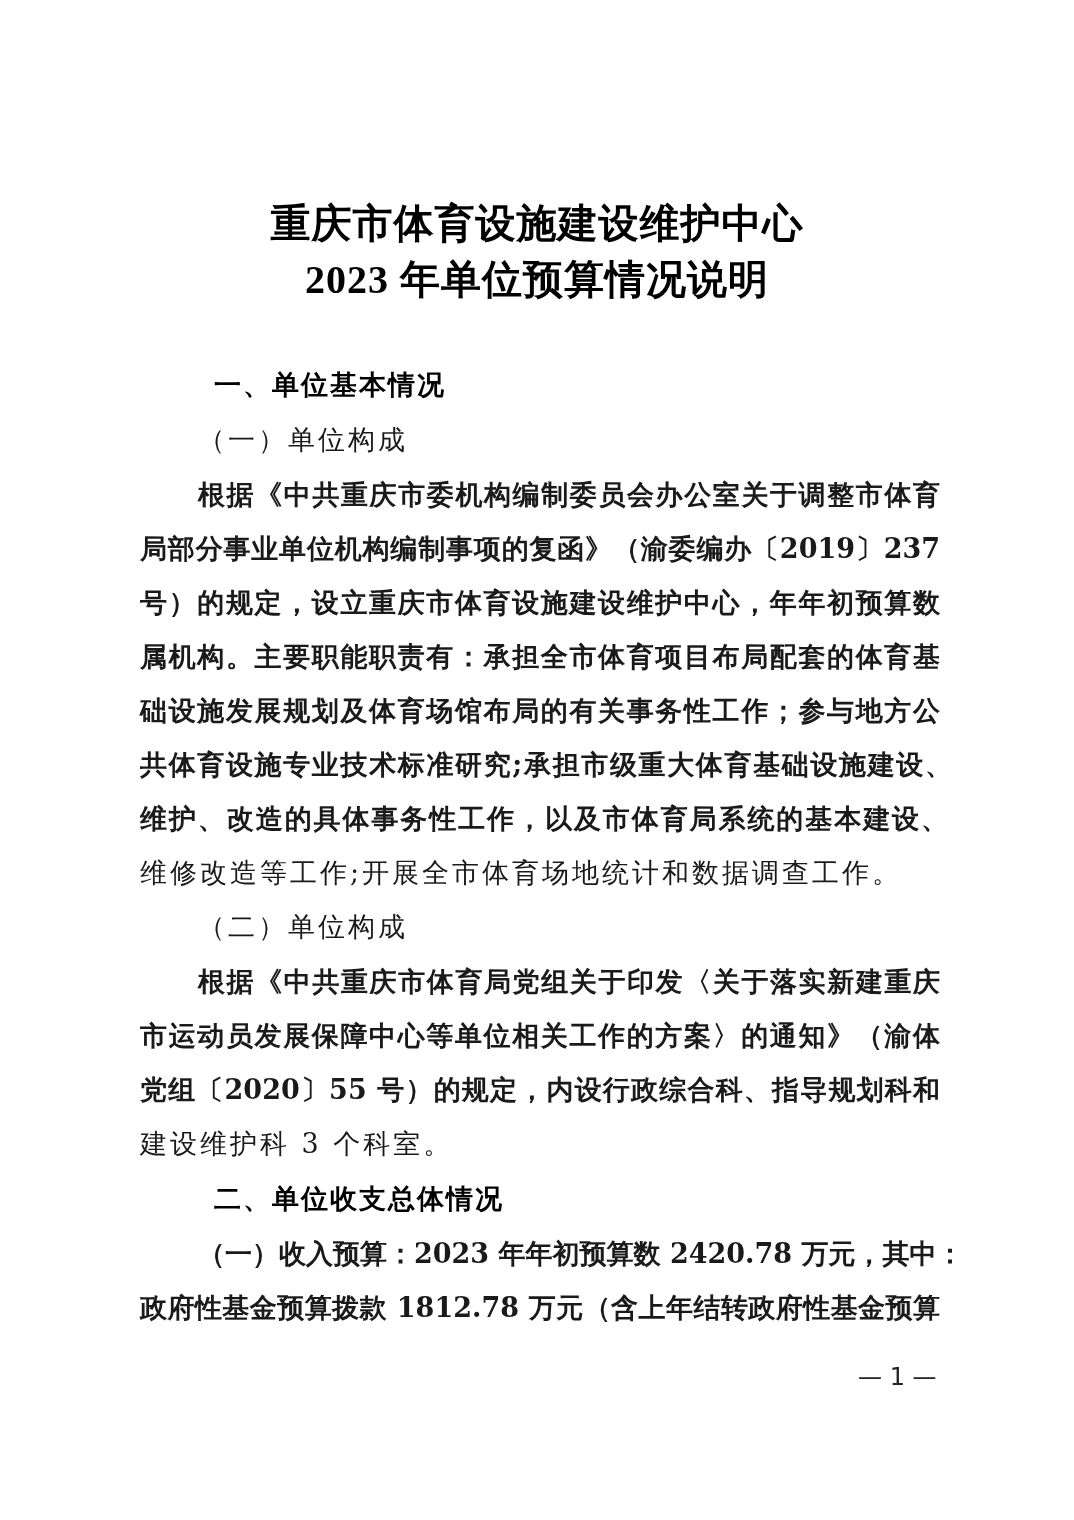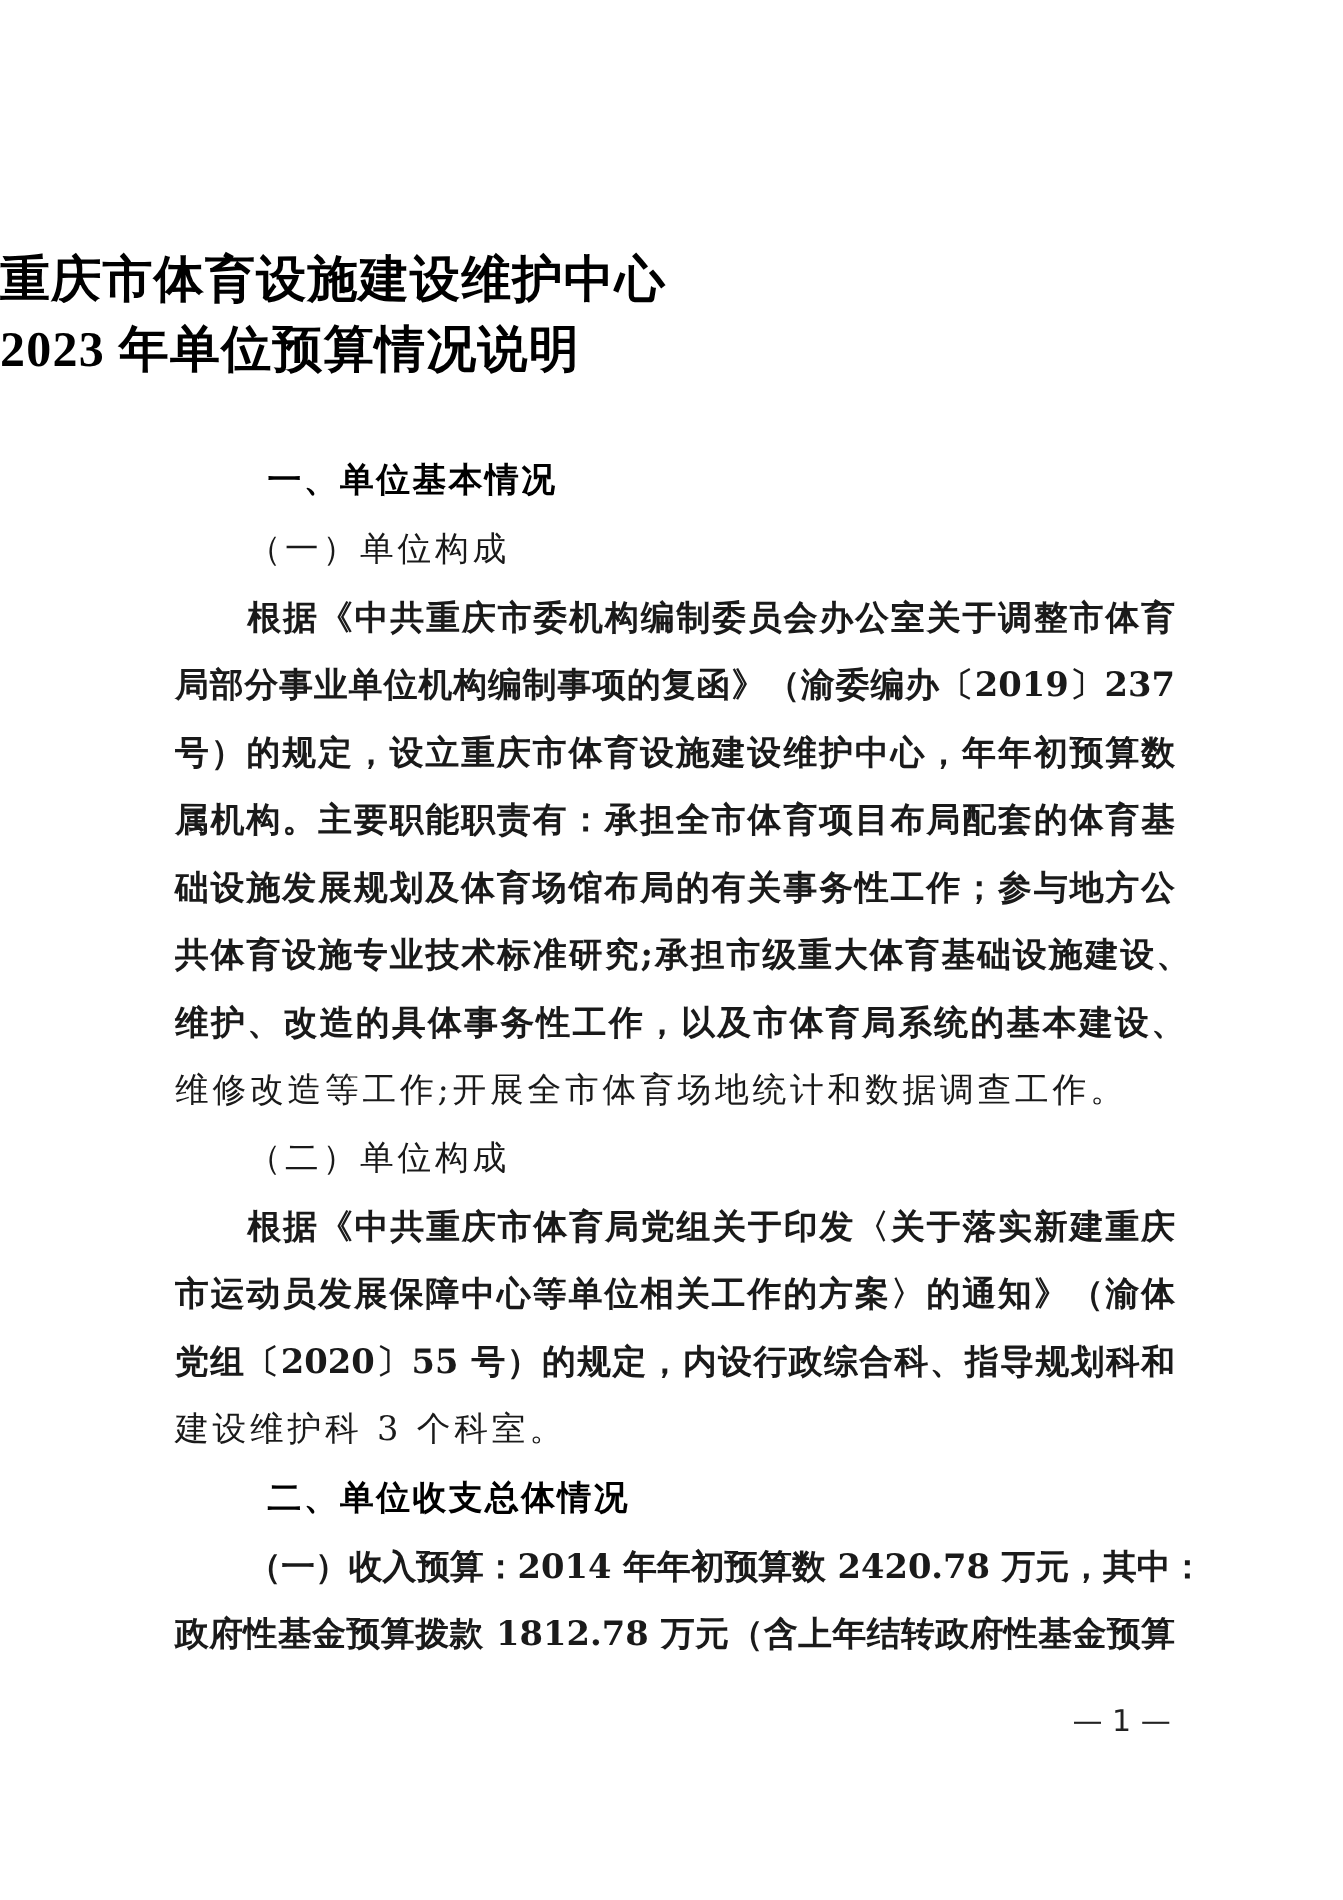--- a/index.html
+++ b/index.html
@@ -2,21 +2,21 @@
 <html><head>
 <meta charset="utf-8">
 <style>
   html, body { margin: 0; padding: 0; background: #ffffff; }
   body {
     width: 1074px; height: 1520px; position: relative; overflow: hidden;
     color: #111111;
     font-family: "DejaVu Serif", "Liberation Serif", serif;
   }
   .title {
-    position: absolute; left: 0; width: 1074px; text-align: left;
+    position: absolute; left: 0; width: 1074px; text-align: center;
     font-family: "Liberation Serif", "DejaVu Serif", serif;
     font-weight: bold; font-size: 40px; letter-spacing: 1px; color: #000;
   }
   .t1 { top: 196px; }
   .t2 { top: 252px; }
   .line {
     position: absolute; left: 140px; width: 800px;
     font-size: 27px; line-height: 36px; white-space: nowrap;
     letter-spacing: 3px; color: #1a1a1a;
   }
@@ -51,17 +51,17 @@
   <div class="line justify" style="top:801px; width:808px">维护、改造的具体事务性工作，以及市体育局系统的基本建设、</div>
   <div class="line" style="top:855px">维修改造等工作;开展全市体育场地统计和数据调查工作。</div>
 
   <div class="line indent" style="top:909px">（二）单位构成</div>
   <div class="line indent justify" style="top:964px">根据《中共重庆市体育局党组关于印发〈关于落实新建重庆</div>
   <div class="line justify" style="top:1018px">市运动员发展保障中心等单位相关工作的方案〉的通知》（渝体</div>
   <div class="line justify" style="top:1072px">党组〔2020〕55 号）的规定，内设行政综合科、指导规划科和</div>
   <div class="line" style="top:1126px">建设维护科 3 个科室。</div>
 
   <div class="line indent h1" style="top:1181px">二、单位收支总体情况</div>
-  <div class="line indent justify" style="top:1236px">（一）收入预算：2014 年年初预算数 2420.78 万元，其中：</div>
+  <div class="line indent justify" style="top:1236px">（一）收入预算：2023 年年初预算数 2420.78 万元，其中：</div>
   <div class="line justify" style="top:1290px">政府性基金预算拨款 1812.78 万元（含上年结转政府性基金预算</div>
 
   <div class="pagenum">— 1 —</div>
 </div>
 
 </body></html>

